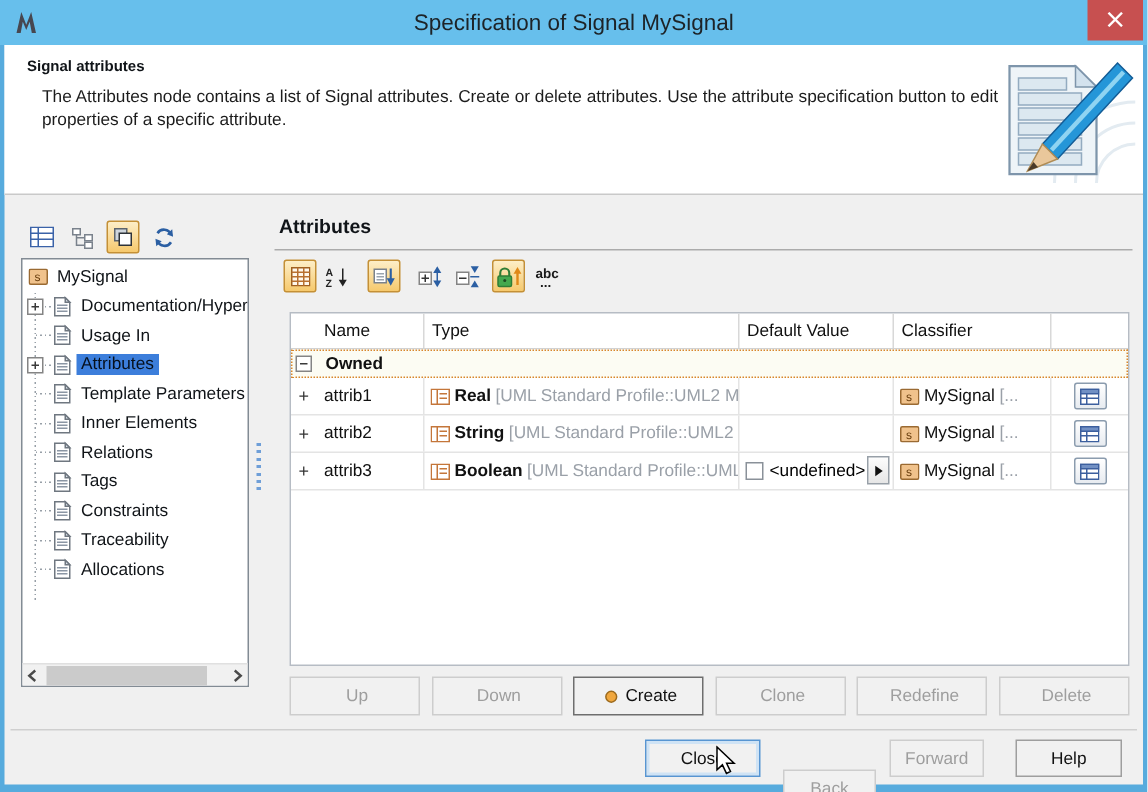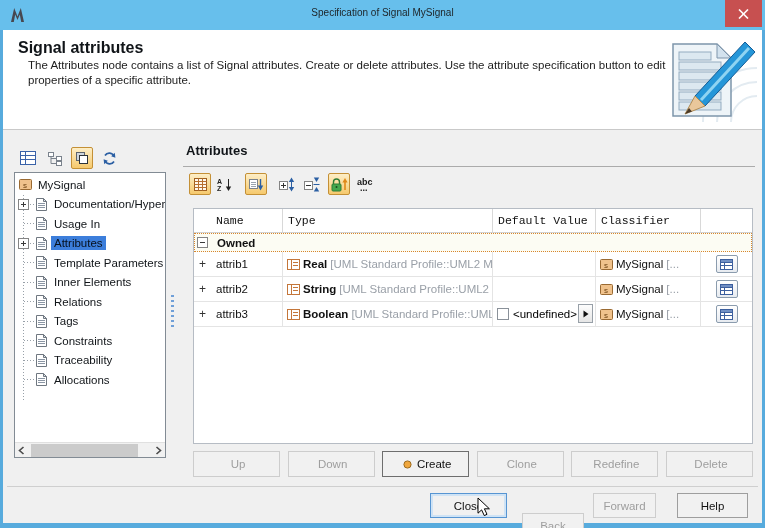--- a/index.html
+++ b/index.html
@@ -6,29 +6,29 @@
     --titlebar:#67bfec; --close:#c75050; --selection:#3c7edb;
     --window-border:#57abdd; --focus-dotted:#d8862c;
   }
   html,body{margin:0;padding:0;background:#fff;}
   .dialog{position:relative;width:765px;height:528px;background:var(--window-border);
     font-family:"Liberation Sans",sans-serif;overflow:hidden;}
   
   .titlebar{position:absolute;left:0;top:0;width:765px;height:30px;background:var(--titlebar);}
   .titlebar .logo{position:absolute;left:10px;top:7px;line-height:0;}
   .titlebar .title{position:absolute;left:0;top:7px;width:100%;text-align:center;
-    font-size:10px;color:#1d2327;}
+    font-size:15px;color:#1d2327;}
   .close-btn{position:absolute;right:3px;top:0;width:37px;height:27px;background:var(--close);
     display:flex;align-items:center;justify-content:center;cursor:default;}
   
   .body{position:absolute;left:3px;top:30px;width:759px;height:493px;background:#f0f0f0;}
   
   .header{position:absolute;left:0;top:0;width:759px;height:100px;background:#fff;
     border-bottom:1px solid #c9c9c9;overflow:hidden;box-sizing:border-box;}
-  .header-title{position:absolute;left:15px;top:9px;font-size:16px;font-weight:bold;color:#101418;}
+  .header-title{position:absolute;left:15px;top:9px;font-size:10px;font-weight:bold;color:#101418;}
   .header-desc{position:absolute;left:25px;top:28px;font-size:11.5px;color:#1c1c1c;line-height:15px;}
   .header-icon{position:absolute;right:5px;top:8px;line-height:0;}
   
   .tree-toolbar{position:absolute;left:14px;top:117px;display:flex;gap:5px;}
   .icon-btn{width:22px;height:22px;display:flex;align-items:center;justify-content:center;
     border:1px solid transparent;border-radius:2px;box-sizing:border-box;line-height:0;}
   .icon-btn.selected{background:linear-gradient(#fdeec7,#f6c96d);border-color:#c49036;}
   
   .tree-panel{position:absolute;left:11px;top:142px;width:152px;height:286px;background:#fff;
     border:1px solid #828b94;box-sizing:border-box;}
@@ -59,21 +59,21 @@
     background:repeating-linear-gradient(#6f9fd8 0 2px,transparent 2px 5px);}
   
   .attr-title{position:absolute;left:183px;top:113px;font-size:13px;font-weight:bold;color:#101418;}
   .attr-sep{position:absolute;left:180px;top:136px;width:572px;height:1px;background:#ababab;}
   #attr-toolbar{position:absolute;left:0;top:0;}
   #attr-toolbar .icon-btn{position:absolute;top:143px;}
   
   .table{position:absolute;left:190px;top:178px;width:560px;height:236px;background:#fff;
     border:1px solid #b6bcc4;box-sizing:border-box;font-size:11.5px;overflow:hidden;}
   .thead{display:flex;height:23px;border-bottom:1px solid #d2d2d2;}
-  .th{display:flex;align-items:center;padding-left:5px;box-sizing:border-box;color:#111;font-family:Liberation Mono, monospace;}
+  .th{display:flex;align-items:center;padding-left:5px;box-sizing:border-box;color:#111;}
   .th.sep{border-right:1px solid #d8d8d8;}
   .tgroup{height:19px;display:flex;align-items:center;background:#fcfcf3;font-weight:bold;
     outline:1px dotted var(--focus-dotted);outline-offset:-1px;color:#111;}
   .tgroup .exp{margin-left:3px;}
   .glabel{margin-left:9px;}
   .trow{height:24px;display:flex;border-bottom:1px solid #e4e4e4;}
   .td{display:flex;align-items:center;box-sizing:border-box;overflow:hidden;white-space:nowrap;}
   .td.sep{border-right:1px solid #e4e4e4;}
   .td-exp{width:17px;justify-content:center;color:#333;font-size:12px;}
   .td-name{width:72px;padding-left:5px;color:#111;}

